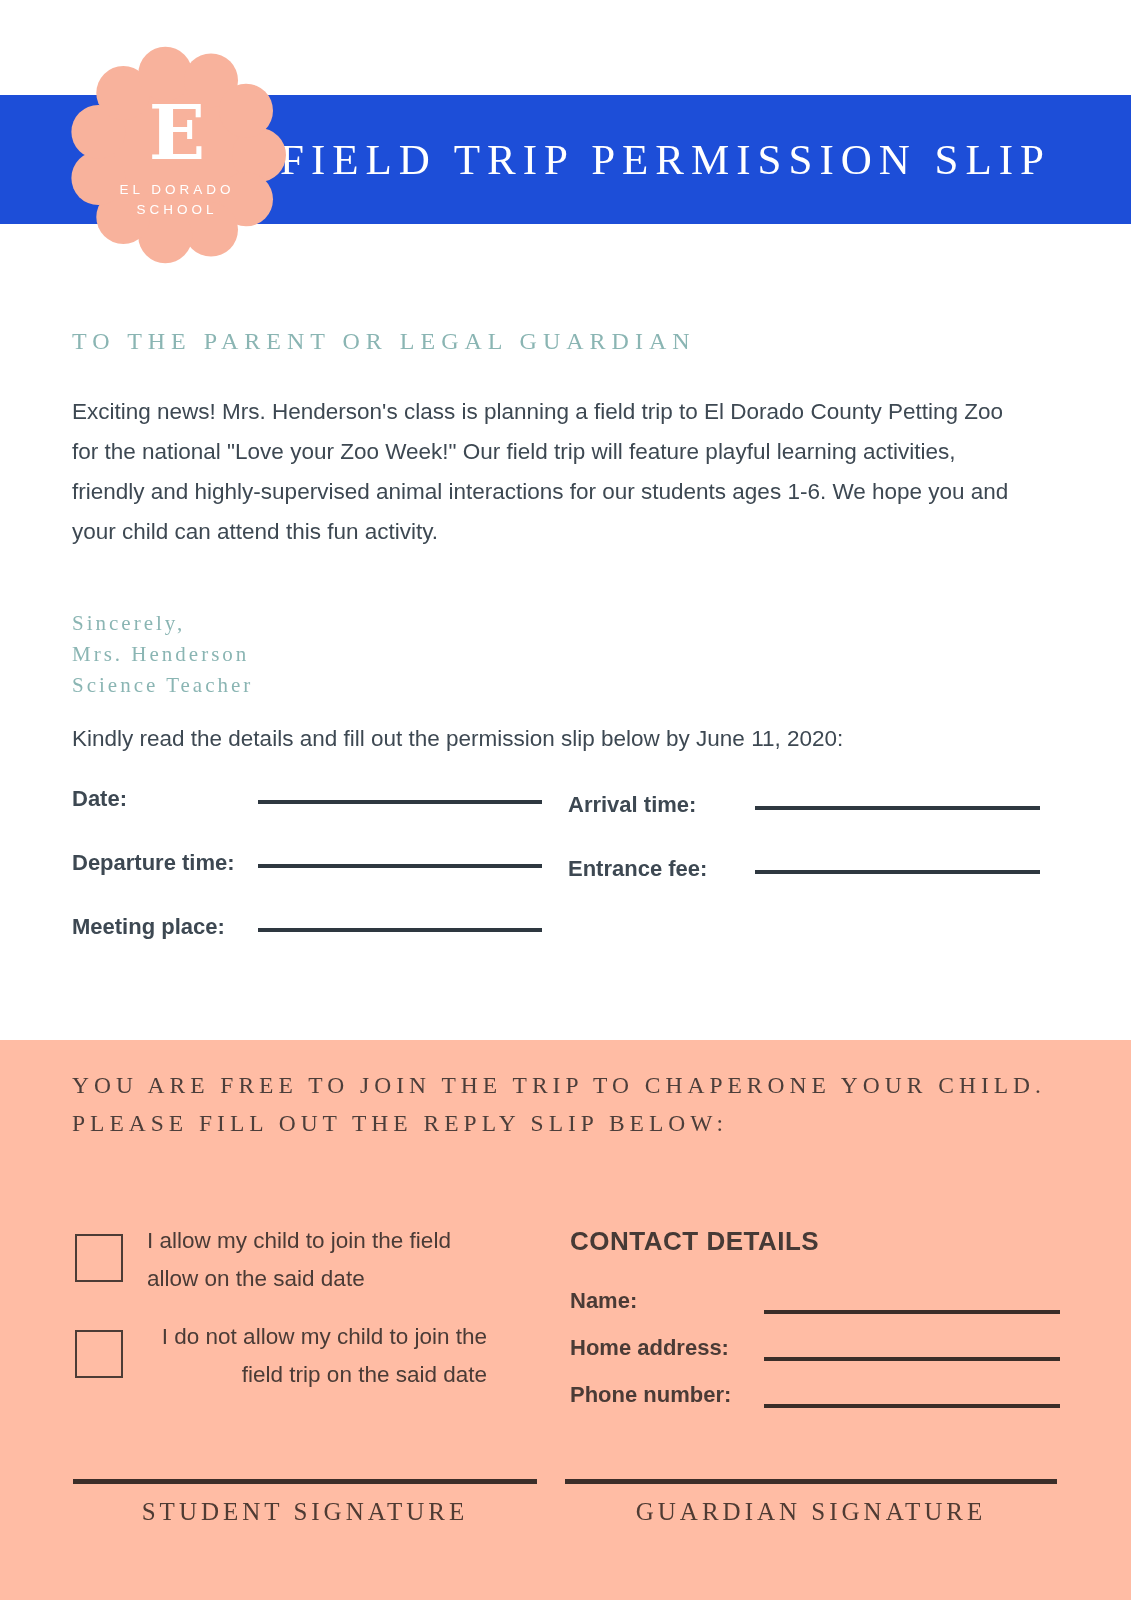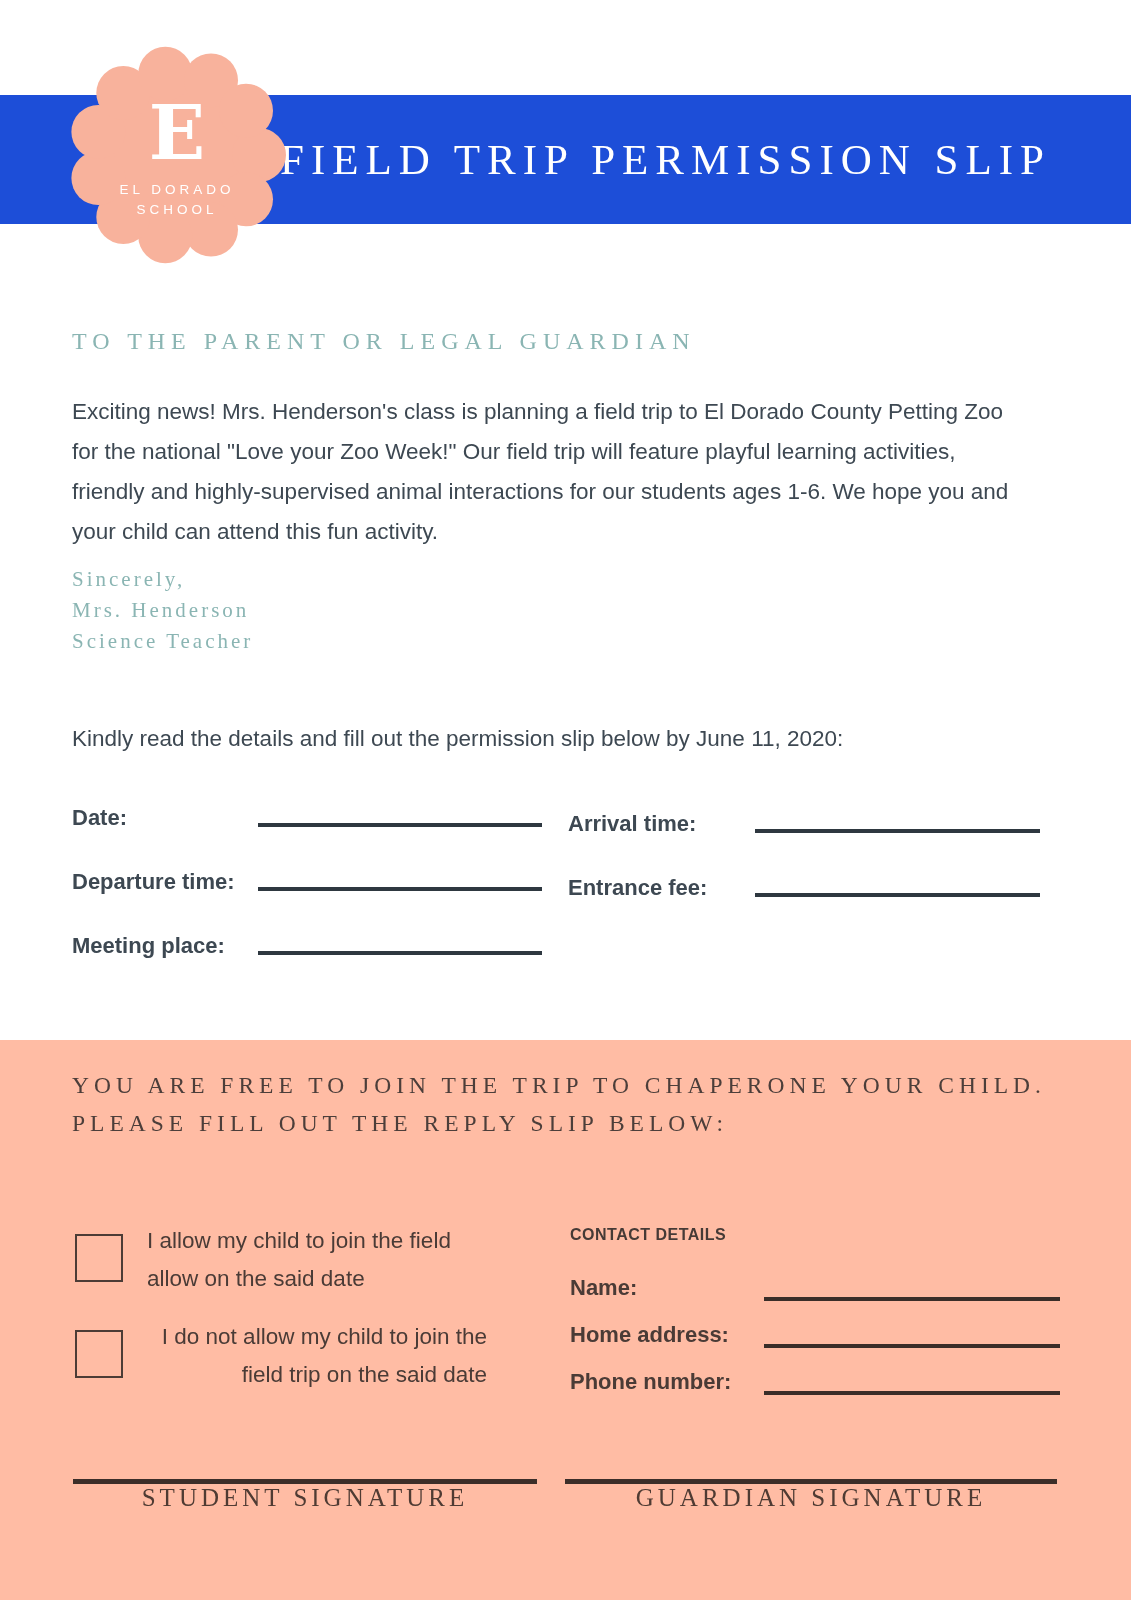--- a/index.html
+++ b/index.html
@@ -18,56 +18,56 @@
   .badge-initial{position:absolute;top:52px;left:0;width:100%;text-align:center;
       font-family:"DejaVu Serif",serif;font-weight:bold;font-size:74px;line-height:74px;color:#ffffff;}
   .badge-school{position:absolute;top:136px;left:0;width:100%;text-align:center;
       color:#ffffff;font-size:13.5px;letter-spacing:4px;line-height:20px;}
 
   
   .salutation{position:absolute;left:72px;top:328px;font-family:"Liberation Serif",serif;
       font-size:24px;letter-spacing:6px;color:#8ab5b3;}
   .body-text{position:absolute;left:72px;top:392px;width:950px;
       font-size:22.5px;line-height:40px;color:#3d4852;}
-  .closing{position:absolute;left:72px;top:564px;font-family:"Liberation Serif",serif;
+  .closing{position:absolute;left:72px;top:608px;font-family:"Liberation Serif",serif;
       font-size:21px;line-height:31px;letter-spacing:3px;color:#8ab5b3;}
   .instruction{position:absolute;left:72px;top:726px;font-size:22.5px;color:#3d4852;}
 
   
   .fcol{position:absolute;}
   .fcol-left{left:72px;top:786px;width:470px;}
   .fcol-right{left:568px;top:792px;width:472px;}
-  .frow{display:flex;align-items:center;height:64px;}
+  .frow{display:flex;height:64px;}
   .flabel{font-weight:bold;font-size:22px;color:#3d4852;white-space:nowrap;}
   .fline{margin-left:auto;width:284px;height:0;border-bottom:4px solid #2e3840;margin-top:14px;}
   .fcol-right .fline{width:285px;}
 
   
   .reply{position:absolute;left:0;top:1040px;width:100%;height:560px;background:#ffbca4;color:#4a3b36;}
   .reply-heading{position:absolute;left:72px;top:26px;font-family:"Liberation Serif",serif;
       font-size:23.5px;letter-spacing:5px;line-height:38px;color:#4c3e3a;white-space:nowrap;}
 
   .chk-row{position:absolute;left:75px;display:flex;}
   .chk-row1{top:182px;}
   .chk-row2{top:278px;text-align:right;}
   .chk-box{width:44px;height:44px;border:2px solid #4c3c36;background:transparent;flex:none;margin-top:12px;}
   .chk-label{margin-left:24px;width:340px;font-size:22.5px;line-height:38px;color:#4a3b36;}
 
   .contact{position:absolute;left:570px;top:186px;width:490px;}
-  .contact-heading{font-weight:bold;font-size:16px;letter-spacing:0.5px;color:#463a36;}
+  .contact-heading{font-weight:bold;font-size:26px;letter-spacing:0.5px;color:#463a36;}
   .contact-rows{margin-top:10px;}
   .crow{display:flex;align-items:flex-end;height:47px;}
   .clabel{font-weight:bold;font-size:22px;color:#4a3b36;white-space:nowrap;}
   .cline{margin-left:auto;width:296px;height:0;border-bottom:4px solid #3a2d28;margin-top:12px;}
 
   .sig{position:absolute;top:439px;}
   .sig-left{left:73px;width:464px;}
   .sig-right{left:565px;width:492px;}
   .sig-line{height:0;border-top:5px solid #3c2e29;}
-  .sig-label{text-align:center;font-family:"Liberation Serif",serif;
+  .sig-label{text-align:center;margin-top:14px;font-family:"Liberation Serif",serif;
       font-size:25px;letter-spacing:4px;color:#4f3b33;white-space:nowrap;}
 </style>
 </head>
 <body>
 
 <div class="page">
 
   <div class="band">
     <div class="band-title">FIELD TRIP PERMISSION SLIP</div>
   </div>

